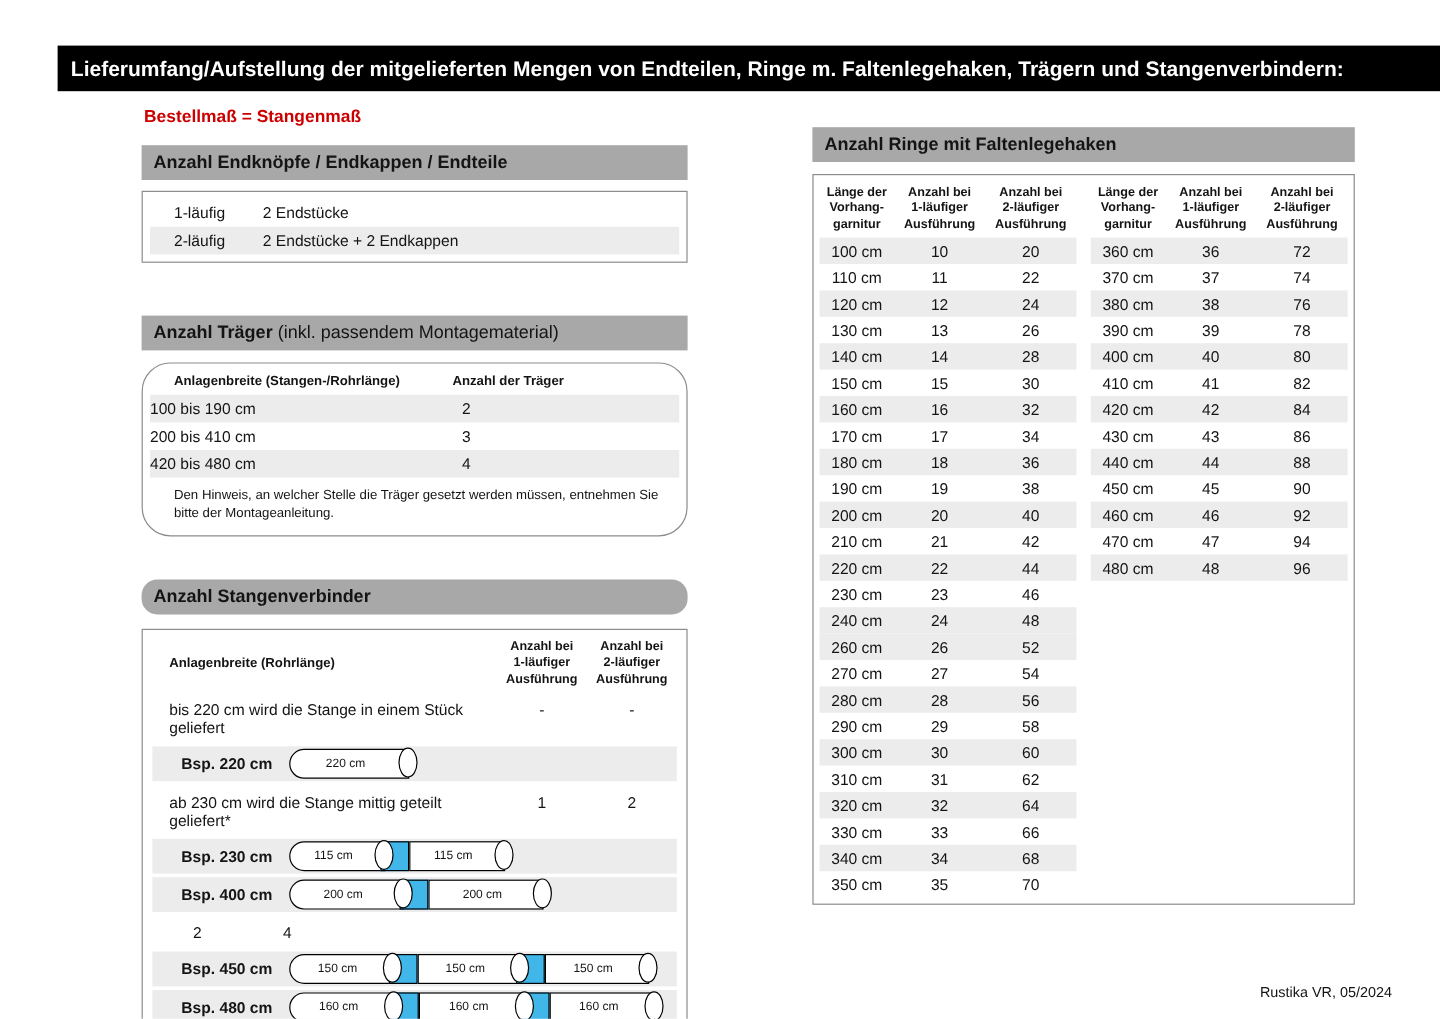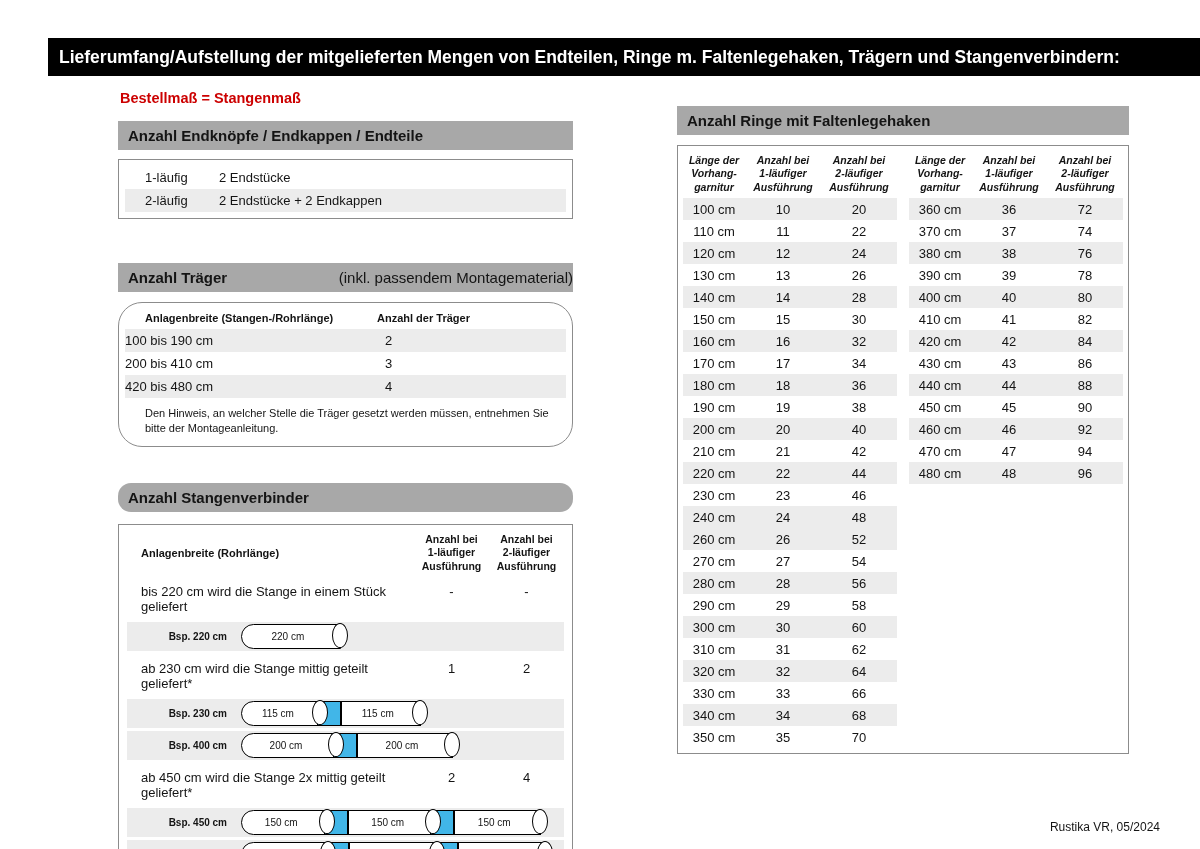--- a/index.html
+++ b/index.html
@@ -11,50 +11,50 @@
   .red-note{color:#cc0000;font-weight:bold;font-size:14.5px;margin:0 0 15px 2px;}
   .section-bar{background:#a8a8a8;height:29px;display:flex;align-items:center;padding-left:10px;font-size:15px;font-weight:bold;white-space:pre;}
   .section-bar .normal{font-weight:normal;}
   .box{border:1px solid #8c8c8c;background:#fff;}
   .shade{background:#ececec;}
 
   .endteile-box{margin-top:9px;padding:6px;}
   .s-row{display:flex;align-items:center;height:23px;padding-left:20px;font-size:13px;}
   .s-label{width:74px;flex:none;}
 
-  .traeger-bar{margin-top:44px;justify-content:space-between;}
+  .traeger-bar{margin-top:44px;}
   .traeger-box{margin-top:10px;padding:6px;border-radius:24px;}
   .t-head{display:flex;padding:3px 0 5px 20px;font-size:11px;font-weight:bold;}
   .t-h1{width:232px;flex:none;}
   .t-h2{width:150px;flex:none;}
   .t-row{display:flex;align-items:center;height:23px;font-size:13px;}
   .t-label{width:232px;flex:none;}
   .t-value{width:150px;padding-left:28px;flex:none;}
   .t-note{font-size:11px;line-height:1.35;padding:8px 14px 4px 20px;}
 
   .verbinder-bar{margin-top:36px;border-radius:13px;}
   .verbinder-box{margin-top:12px;padding:8px 8px 4px;}
   .vb-head{display:flex;align-items:flex-start;margin-bottom:6px;}
   .vb-h1{flex:1;font-size:11px;font-weight:bold;padding-left:14px;padding-top:14px;}
   .vb-hcell{width:75px;flex:none;font-size:10.5px;font-weight:bold;text-align:center;white-space:pre-line;line-height:1.3;}
   .vb-desc-row{display:flex;margin:10px 0 8px;}
   .vb-desc{flex:1;font-size:13px;padding-left:14px;}
   .vb-val{width:75px;flex:none;text-align:center;font-size:13px;}
   .vb-ex{display:flex;align-items:center;height:29px;margin-bottom:3px;}
-  .vb-ex-label{width:100px;flex:none;text-align:right;font-size:10px;font-weight:bold;margin-right:14px;}
+  .vb-ex-label{width:100px;flex:none;text-align:right;font-size:13px;font-weight:bold;margin-right:14px;}
   .rod{display:flex;align-items:center;height:27px;}
   .seg{position:relative;height:25px;border:1.5px solid #000;background:#fff;display:flex;align-items:center;justify-content:center;font-size:10px;flex:none;}
   .seg.first{border-radius:13px 0 0 13px;}
   .seg-txt{position:relative;z-index:1;padding-right:6px;}
   .seg-end{position:absolute;top:-1.5px;right:-8px;width:16px;height:25px;border:1.5px solid #000;border-radius:50%;background:#fff;z-index:3;}
   .connector{position:relative;width:24px;height:25px;background:#41b6e8;border:1.5px solid #000;margin-left:-4px;z-index:2;flex:none;}
 
   .ringe-box{margin-top:10px;padding:5px;display:flex;gap:12px;align-items:flex-start;}
   .ring-table{width:214px;flex:none;}
-  .ring-head{display:flex;padding:3px 0 4px;font-style:italic;}
+  .ring-head{display:flex;padding:3px 0 4px;}
   .ring-hcell{font-size:10.5px;font-weight:bold;text-align:center;white-space:pre-line;line-height:1.28;}
   .ring-row{display:flex;align-items:center;height:22px;font-size:13px;}
   .ring-cell{text-align:center;}
   .c1{width:62px;flex:none;}
   .c2{width:76px;flex:none;}
   .c3{width:76px;flex:none;}
   .footer{position:absolute;right:40px;top:820px;font-size:12px;}
 </style>
 </head>
 <body>
@@ -160,21 +160,20 @@
               <span class="seg-end"></span>
             </div>
             <div class="connector"></div>
             <div class="seg" style="width: 96px;">
               <span class="seg-txt">200 cm</span>
               <span class="seg-end"></span>
             </div>
           </div>
         </div>
         <div class="vb-desc-row">
-          <div class="vb-desc">ab 450 cm wird die Stange 2x mittig geteilt geliefert*</div>
           <div class="vb-val">2</div>
           <div class="vb-val">4</div>
         </div>
         <div class="vb-ex shade">
           <div class="vb-ex-label">Bsp. 450 cm</div>
           <div class="rod">
             <div class="seg first" style="width: 86.5px;">
               <span class="seg-txt">150 cm</span>
               <span class="seg-end"></span>
             </div>

